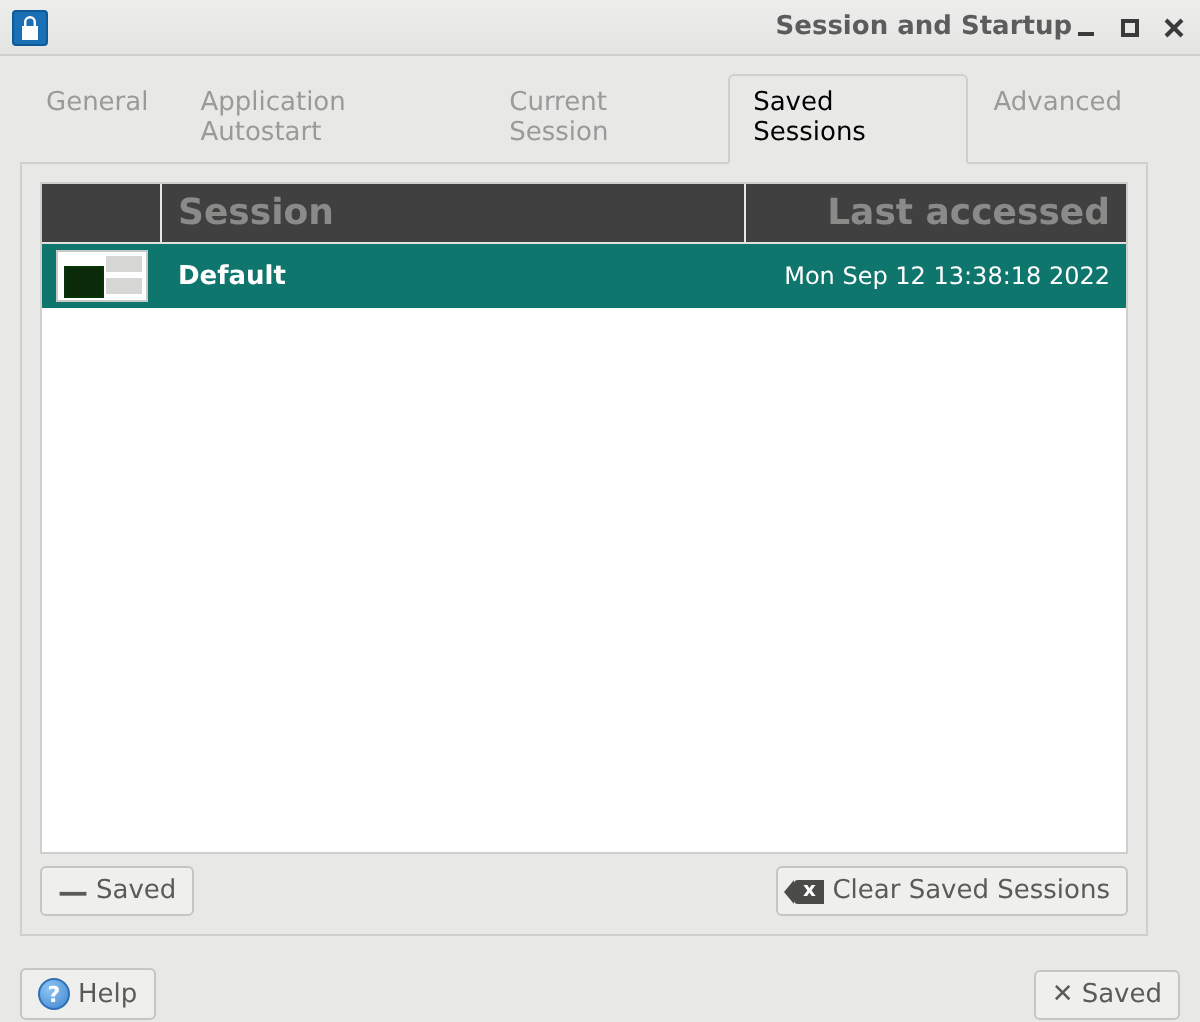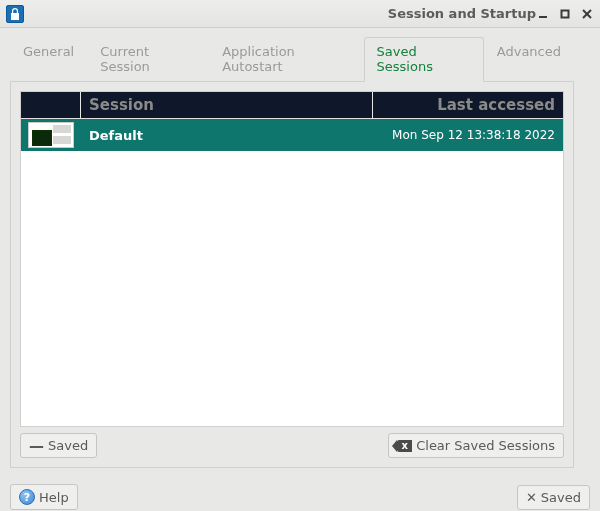--- a/index.html
+++ b/index.html
@@ -64,46 +64,46 @@
     border-radius: 3px 3px 0 0;
     cursor: pointer;
     background: transparent;
     position: relative;
     top: 1px;
     font-size: 13px;
   }
   .tab.active {
     background: #e8e8e7;
     border-color: #cfcfce;
-    color: #15803d;
+    color: #000000;
     border-bottom: 1px solid #e8e8e7;
     font-weight: normal;
   }
 
   
   .panel {
     border: 1px solid #cfcfce;
     border-top: none;
     background: #e8e8e7;
     padding: 9px;
   }
   .list-outer {
     border: 1px solid #cfcfce;
     background: #fff;
     height: 336px;
     display: flex;
     flex-direction: column;
   }
   .list-header {
     display: flex;
-    background: #0f172a;
+    background: #404040;
     border-bottom: 1px solid #e0e0df;
     color: #8a8a89;
     font-weight: bold;
-    font-size: 15px;
+    font-size: 18px;
   }
   .list-header .col-icon { width: 60px; border-right: 1px solid #e7e7e6; }
   .list-header .col-name { flex: 1; padding: 4px 8px; border-right: 1px solid #e7e7e6; }
   .list-header .col-time { width: 190px; padding: 4px 8px; text-align: right; }
 
   .list-body { flex: 1; overflow: auto; }
   .row {
     display: flex;
     align-items: center;
     height: 32px;
@@ -232,22 +232,22 @@
           <line x1="9" y1="1" x2="1" y2="9"></line>
         </svg>
     </div>
   </div>
 </div>
 
 <div class="content">
 
   <div class="tabbar">
     <div class="tab">General</div>
+    <div class="tab">Application Autostart</div>
     <div class="tab">Current Session</div>
-    <div class="tab">Application Autostart</div>
     <div class="tab active">Saved Sessions</div>
     <div class="tab">Advanced</div>
   </div>
 
   <div class="panel">
 
     <div class="list-outer">
       <div class="list-header">
         <div class="col-icon"></div>
         <div class="col-name">Session</div>

